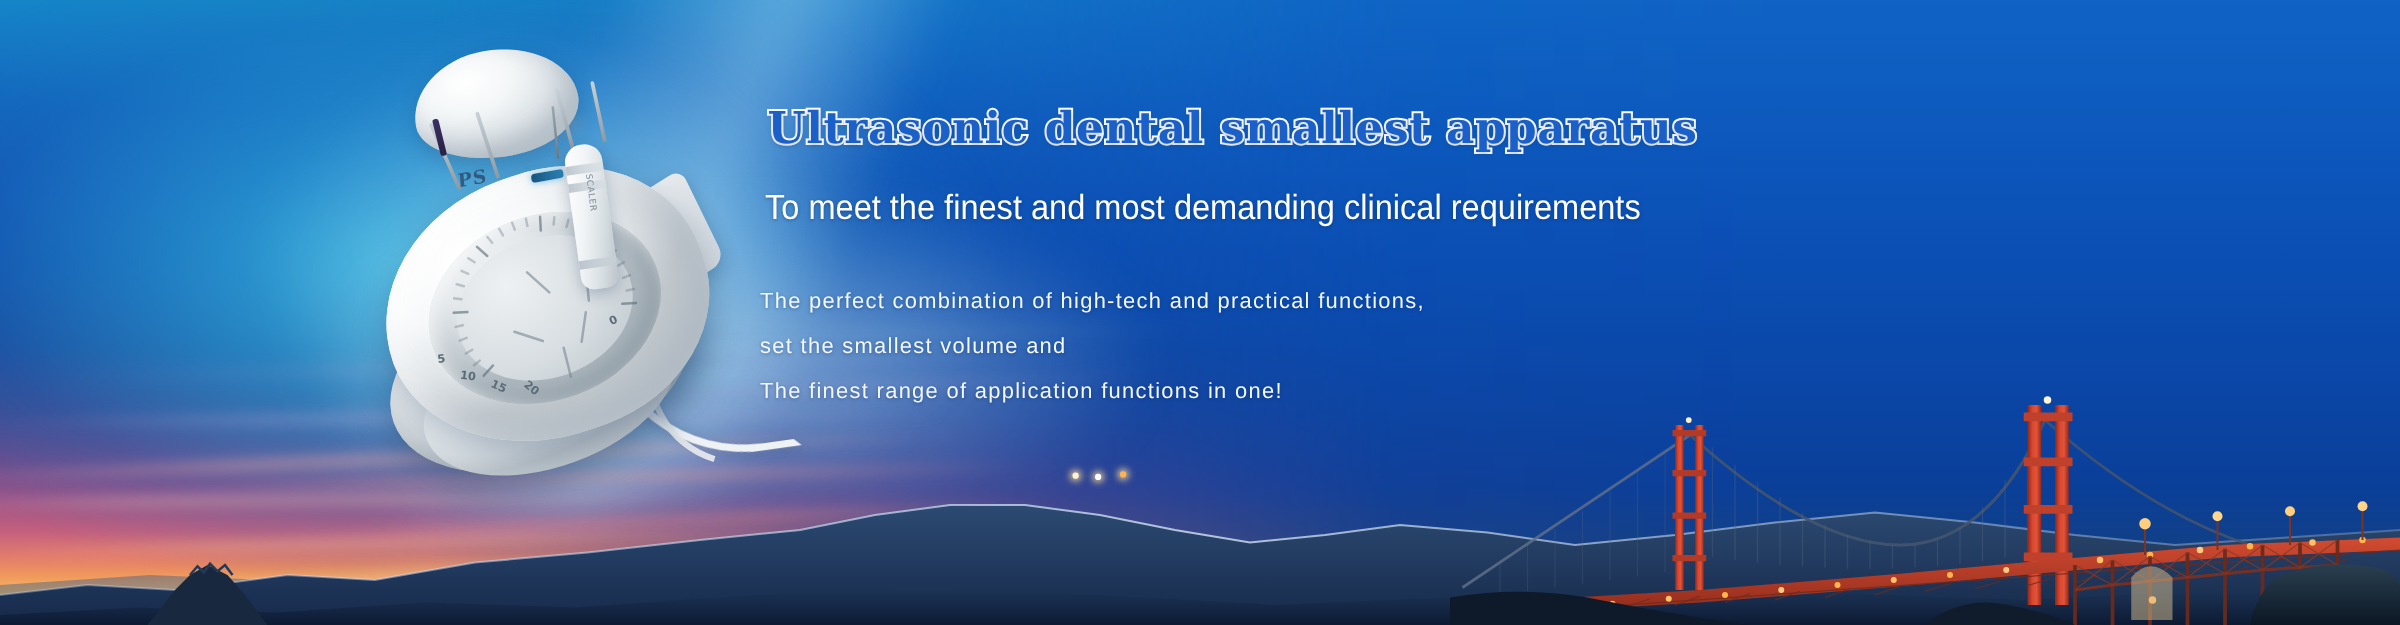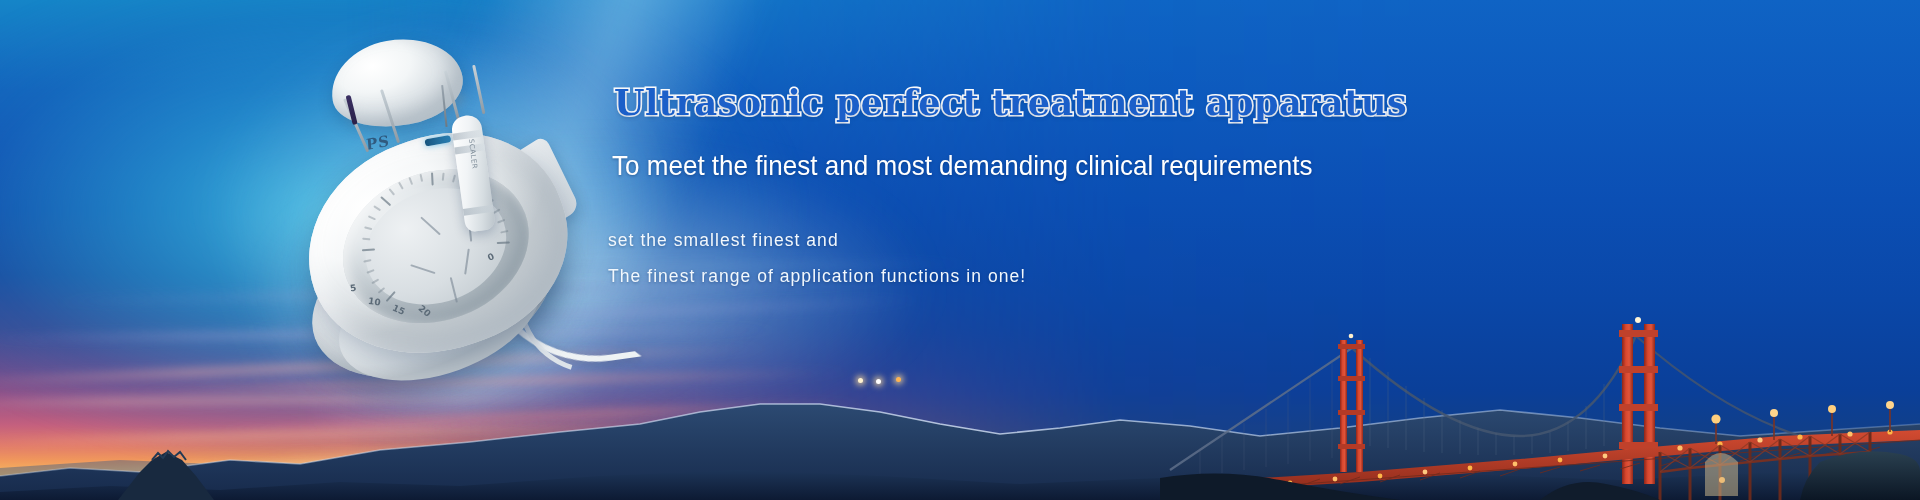--- a/index.html
+++ b/index.html
@@ -588,21 +588,22 @@
     <div class="hp-needle"></div>
     <div class="handpiece">
       <div class="hp-band" style="top:16px;"></div>
       <div class="hp-band" style="top:30px;"></div>
       <div class="hp-band" style="top:92px;"></div>
     </div>
     <div class="hp-text">SCALER</div>
   </div>
 
   <div class="copy">
-    <h1 class="headline">Ultrasonic perfect treatment apparatus</h1>
+    <h1 class="headline">Ultrasonic dental smallest apparatus</h1>
     <p class="subhead">To meet the finest and most demanding clinical requirements</p>
     <div class="bodycopy">
-      <div class="bodyline">set the smallest finest and</div>
+      <div class="bodyline">The perfect combination of high-tech and practical functions,</div>
+      <div class="bodyline">set the smallest volume and</div>
       <div class="bodyline">The finest range of application functions in one!</div>
     </div>
   </div>
 
 </div>
 
 </body></html>

